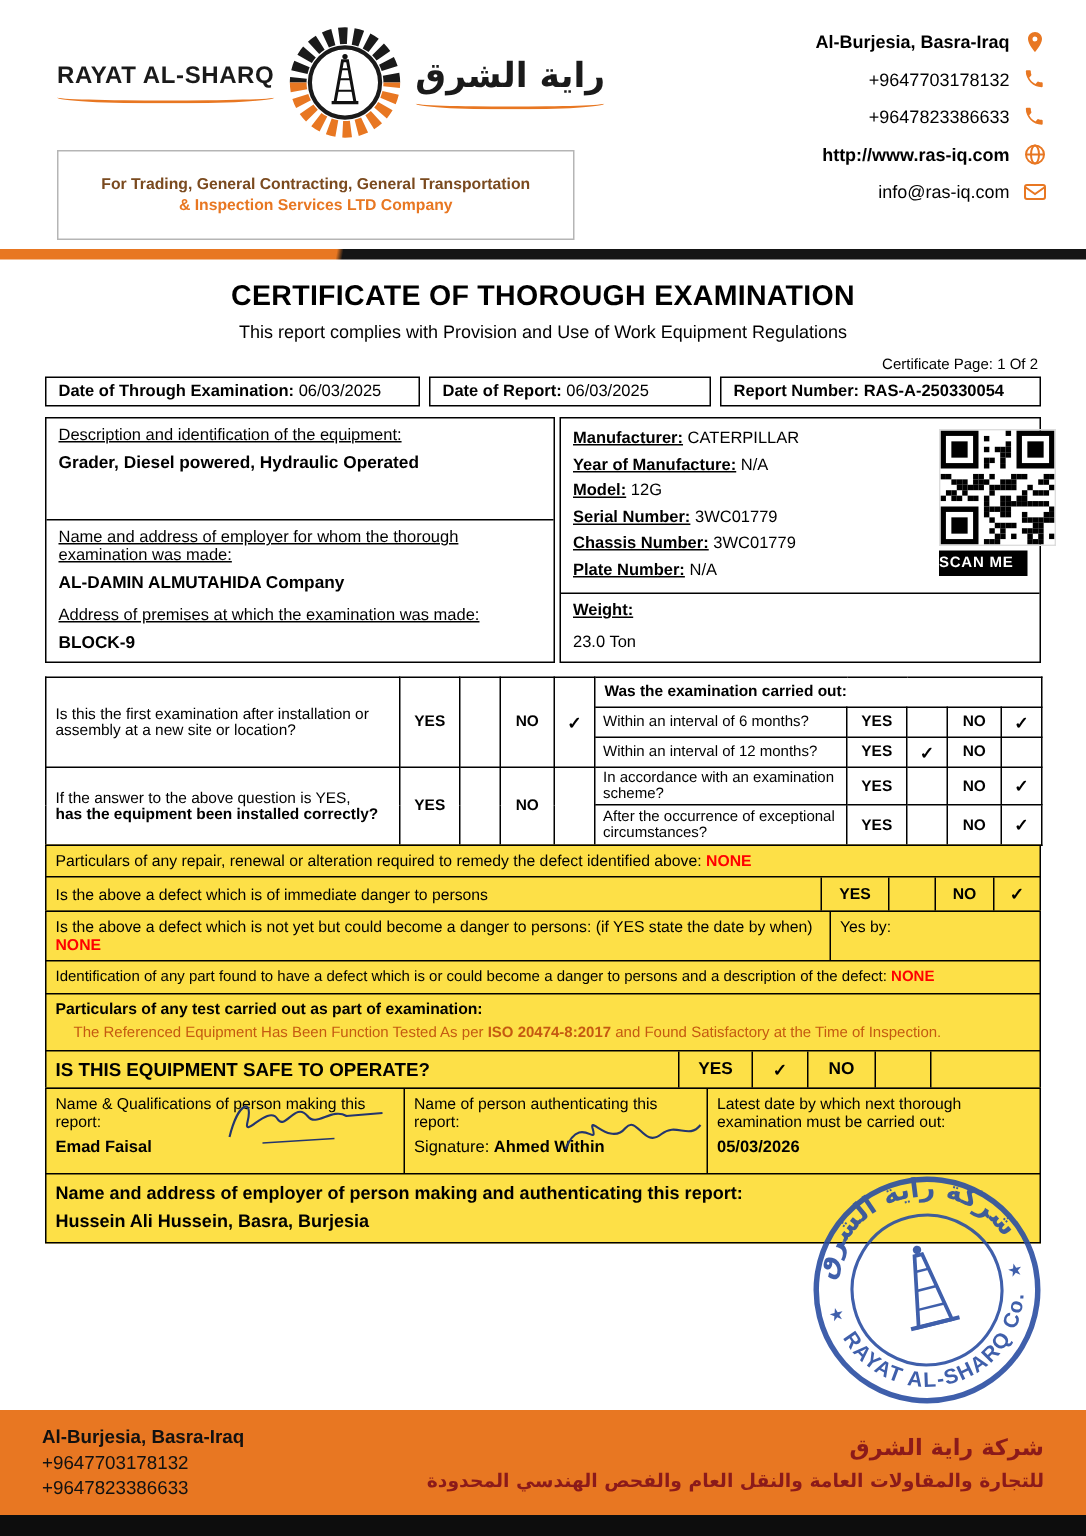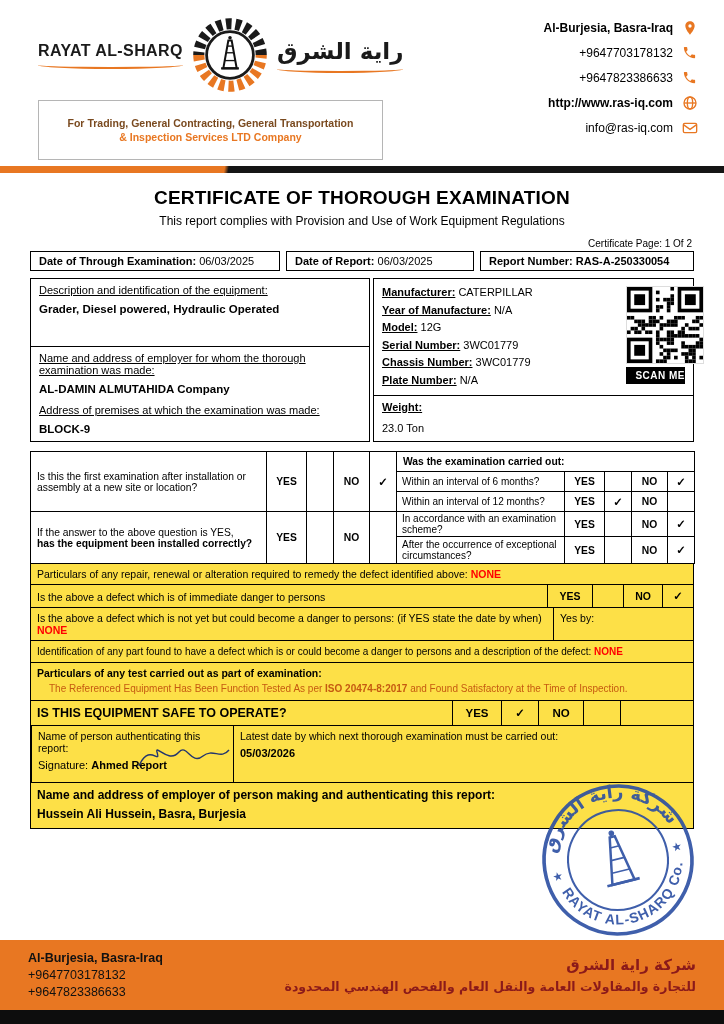--- a/index.html
+++ b/index.html
@@ -47,21 +47,21 @@
   .eu { font-size:11px; text-decoration:underline; }
   .ev { font-size:11.5px; font-weight:bold; margin-top:7px; }
   .eu.mt { margin-top:9px; }
   .eq-right { flex:1; border:1px solid #000; box-sizing:border-box; position:relative; }
   .elines { padding:5px 8px 2px; }
   .eline { font-size:11px; line-height:17.5px; }
   .elabel { font-weight:bold; text-decoration:underline; }
   .wdiv { border-top:1px solid #000; margin-top:4px; }
   .wsec { padding:3px 8px 6px; }
   .wval { font-size:11px; margin-top:5px; }
-  .qr { position:absolute; right:8px; top:7px; width:59px; text-align:right; }
+  .qr { position:absolute; right:8px; top:7px; width:59px; text-align:left; }
   .qr svg { display:block; border:1px solid #ddd; }
   .scanme { background:#000; color:#fff; font-size:10px; font-weight:bold; padding:3px 0; margin-top:3px; letter-spacing:.5px; }
 
   
   table.exam { border-collapse:collapse; table-layout:fixed; width:664px; margin:9px 30px 0; font-size:10.3px; }
   table.exam td { border:1px solid #000; padding:1px 4px; vertical-align:middle; }
   table.exam td.q { padding-left:6px; }
   table.exam td.yn { font-weight:bold; text-align:center; padding:1px 2px; }
   table.exam td.chk { text-align:center; font-size:11.5px; font-weight:bold; padding:0; }
   table.exam td.hdr { font-weight:bold; padding-left:6px; }
@@ -479,23 +479,31 @@
     <div class="brow safe">
       <div class="bl">IS THIS EQUIPMENT SAFE TO OPERATE?</div>
       <div class="cell yn w48" style="font-weight:bold;">YES</div>
       <div class="cell chk w36">✓</div>
       <div class="cell yn w44" style="font-weight:bold;">NO</div>
       <div class="cell chk w36"></div>
       <div class="cell wsp"></div>
     </div>
 
     <div class="brow sig">
+      <div class="sigcol c1">
+        <div class="slabel">Name &amp; Qualifications of person making this report:</div>
+        <div class="sname b">Emad Faisal</div>
+        <svg class="sig-svg one" width="120" height="40" viewBox="0 0 120 40">
+          <path d="M8 30 C 14 6, 24 4, 20 20 C 17 32, 34 8, 40 18 C 45 26, 52 6, 60 16 C 66 24, 76 10, 86 16 L 110 14" fill="none" stroke="#23356e" stroke-width="1.4"></path>
+          <path d="M30 34 L 78 31" fill="none" stroke="#23356e" stroke-width="1"></path>
+        </svg>
+      </div>
       <div class="sigcol c2">
         <div class="slabel">Name of person authenticating this report:</div>
-        <div class="sname"><span>Signature:</span> <span class="b">Ahmed Report</span></div>
+        <div class="sname"><span>Signature:</span> <span class="b">Ahmed Within</span></div>
         <svg class="sig-svg two" width="100" height="36" viewBox="0 0 100 36">
           <path d="M6 26 C 16 2, 28 26, 24 12 C 22 4, 36 24, 46 12 C 54 3, 58 26, 70 16 C 80 8, 88 20, 96 10" fill="none" stroke="#23356e" stroke-width="1.4"></path>
         </svg>
       </div>
       <div class="sigcol c3">
         <div class="slabel">Latest date by which next thorough examination must be carried out:</div>
         <div class="sname b">05/03/2026</div>
       </div>
     </div>
 

